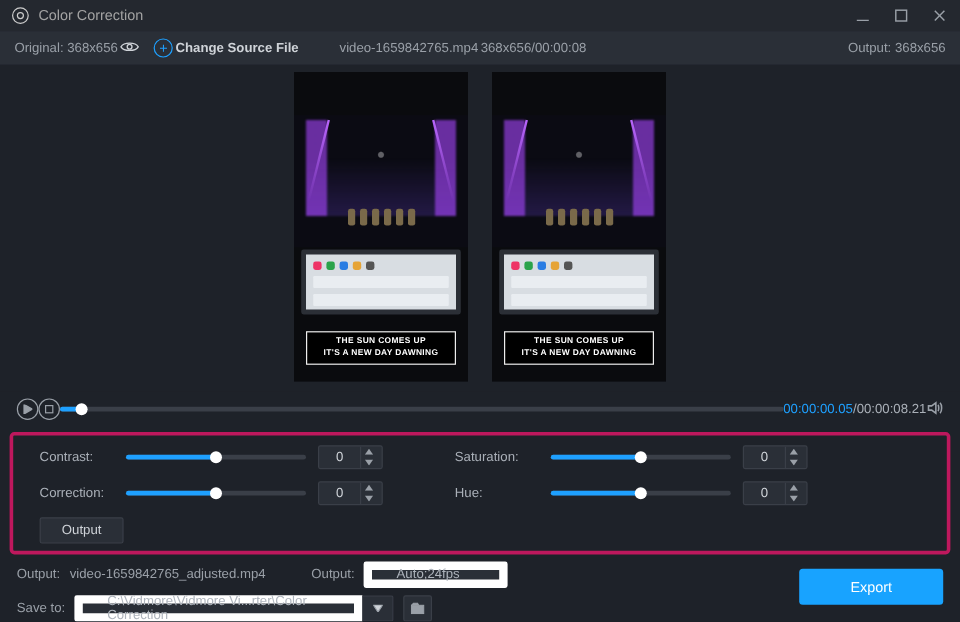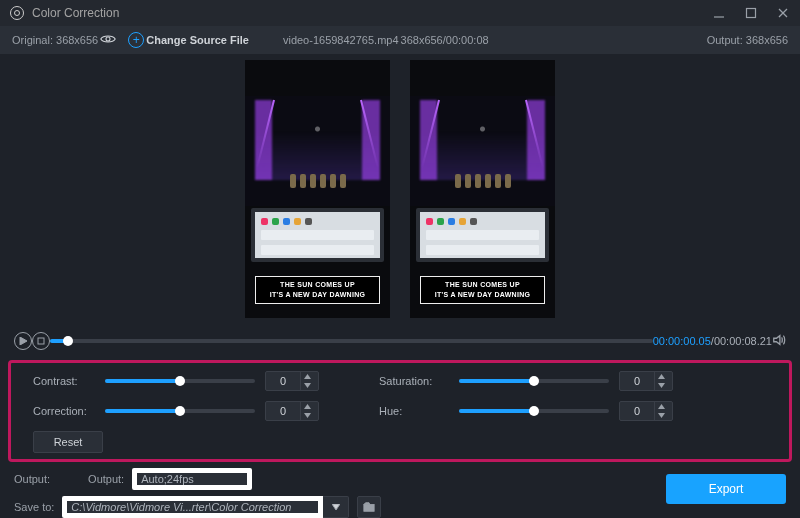--- a/index.html
+++ b/index.html
@@ -162,32 +162,32 @@
     color:#cfd3d8; font-size:11px; border-radius:2px;
     display:flex; align-items:center; justify-content:center;
   }
 
   
   .rowline {
     display:flex; align-items:center; gap:8px;
     padding: 6px 14px 0; font-size:11px; color:#9aa0a8;
   }
   .field {
-    background:#2a2f37; border:5px solid #ffffff; border-radius:2px;
-    height:22px; display:flex; align-items:center; padding:0 4px; color:#aeb4bc;text-align:right;
+    background:#2a2f37; border:7px solid #ffffff; border-radius:2px;
+    height:22px; display:flex; align-items:center; padding:0 20px; color:#aeb4bc;
   }
   .iconbtn {
     width:24px; height:22px; background:#2a2f37; border:1px solid #3a3f48;
     display:flex; align-items:center; justify-content:center; border-radius:2px;
   }
   .iconbtn svg { width:12px; height:12px; fill:#9aa0a8; stroke:#9aa0a8;}
   .gear svg { fill:#1ea0ff; stroke:none; }
   .pencil svg { stroke:#1ea0ff; fill:none; stroke-width:1.5;}
   .dropdown { display:flex; }
-  .dropdown .field { border-top-right-radius:0; border-bottom-right-radius:0; width:261px;font-style:italic;}
+  .dropdown .field { border-top-right-radius:0; border-bottom-right-radius:0; width:240px;}
   .dropdown .caret { width:26px; border-left:none; border-top-left-radius:0; border-bottom-left-radius:0;}
   .caret svg { width:8px; height:6px; fill:#cfd3d8;}
   .export-btn {
     width:120px; height:30px; background:#18a3ff; color:#fff;
     display:flex; align-items:center; justify-content:center;
     border-radius:3px; font-size:12px;
   }
   .bottom-right { position:absolute; right:14px; bottom:14px;}
 </style>
 </head>
@@ -398,25 +398,26 @@
             </svg>
           </div>
           <div>
             <svg viewBox="0 0 7 5">
               <polygon points="0,0 7,0 3.5,5"></polygon>
             </svg>
           </div>
         </div>
     </div>
   </div>
-  <div class="reset-btn">Reset</div>
+  <div class="reset-btn">Output</div>
 </div>
 
 <div class="rowline">
   <span>Output:</span>
+  <span>video-1659842765_adjusted.mp4</span>
   <span class="pencil" style="display:inline-flex">
     <svg viewBox="0 0 14 14">
         <path d="M2 12l1-3 7-7 2 2-7 7-3 1z"></path>
       </svg>
   </span>
   <span style="width:14px"></span>
   <span>Output:</span>
   <div class="field" style="width:120px">
     <span>Auto;24fps</span>
   </div>

